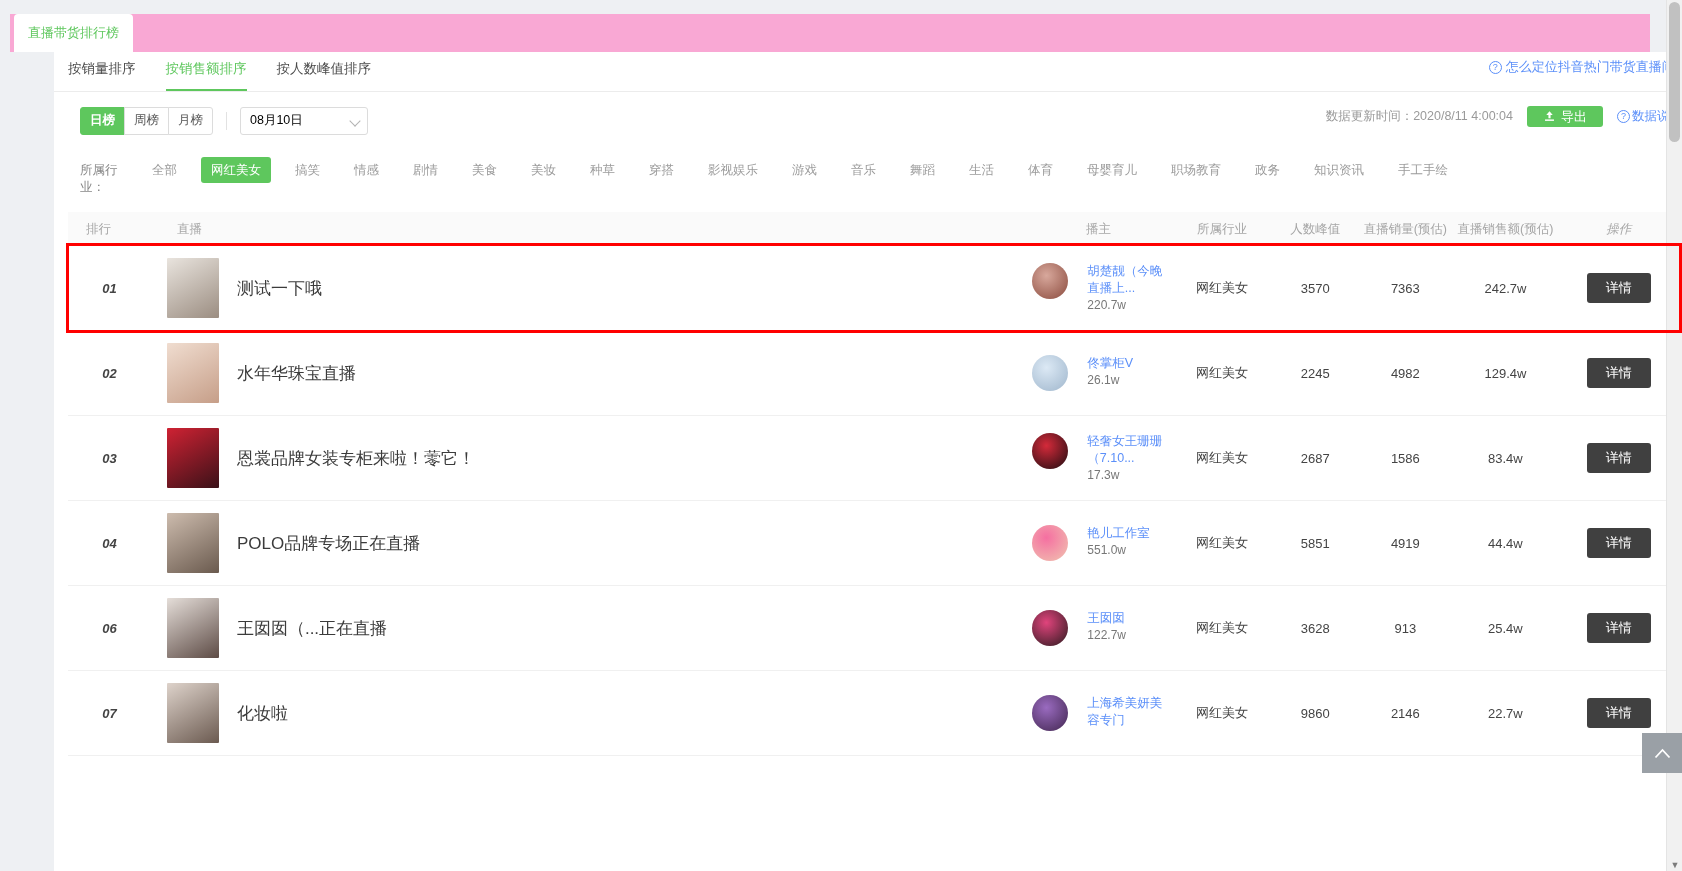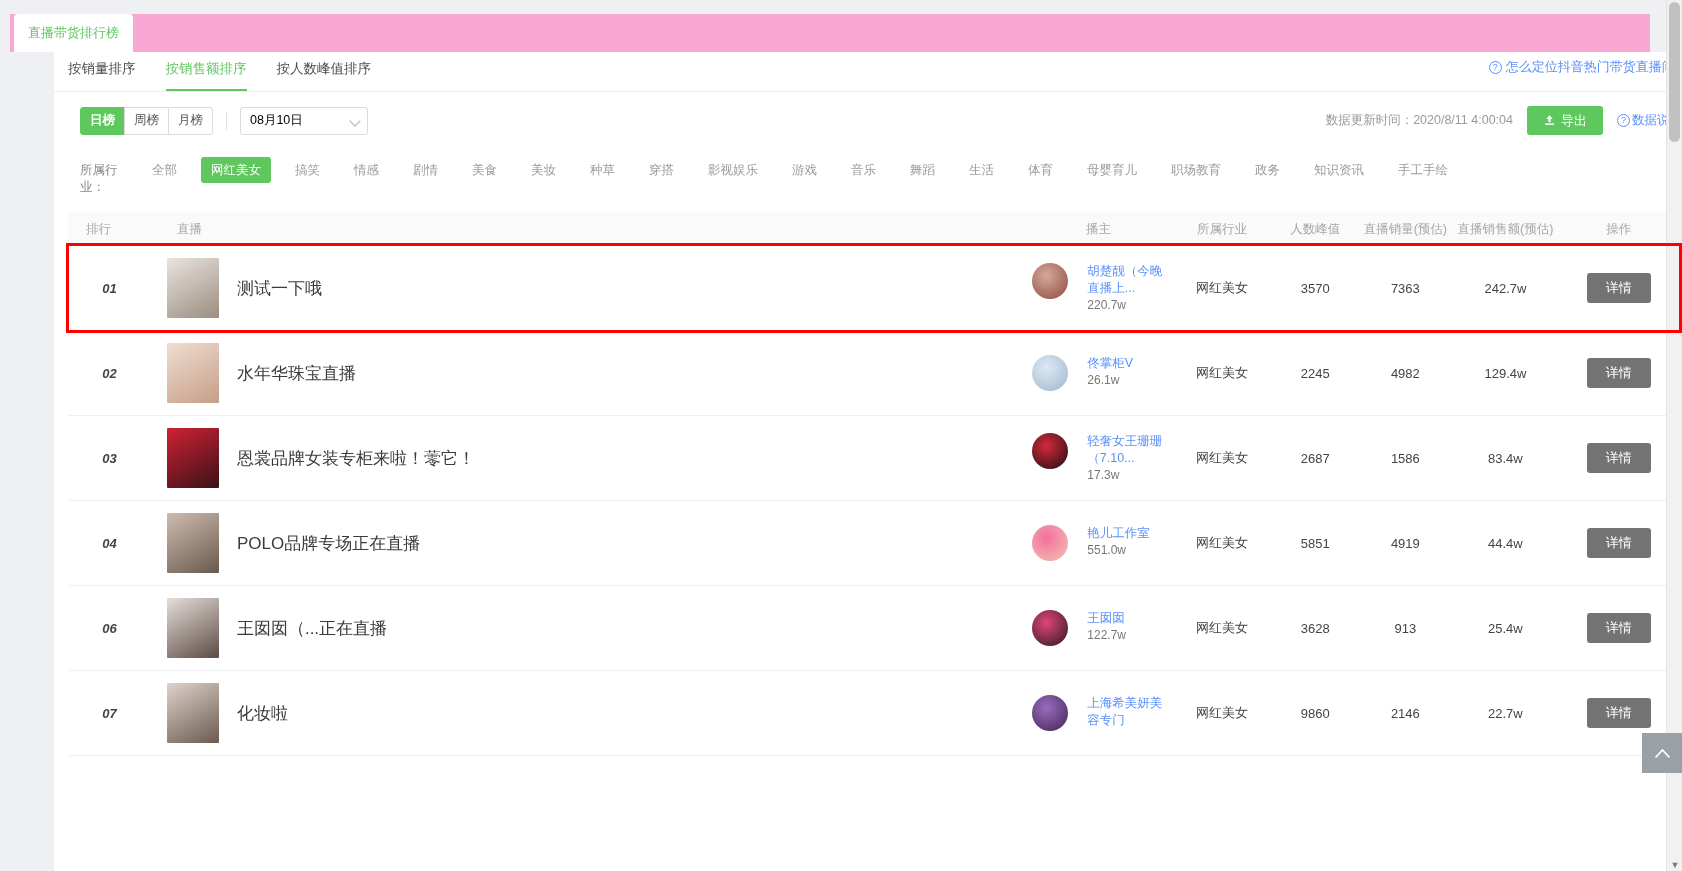--- a/index.html
+++ b/index.html
@@ -129,21 +129,21 @@
     transform: rotate(45deg);
   }
   .fb-right {
     position: absolute; right: 12px; top: 14px;
     display: flex; align-items: center; gap: 14px;
   }
   .update-time { color: #9a9a9a; font-size: 12.5px; white-space: nowrap; }
   .export-btn {
     background: #5ec75d;
     color: #fff;
-    height: 29px;
+    height: 21px;
     border-radius: 3px;
     padding: 0 16px;
     display: flex; align-items: center; gap: 5px;
     font-size: 13px;
     cursor: pointer;
   }
   .data-note { color: #5b8ff9; font-size: 12.5px; cursor: pointer; display:flex; align-items:center; gap:2px; white-space: nowrap;}
 
   
   .industry-row {
@@ -197,21 +197,21 @@
     vertical-align: middle;
   }
   table.rank thead th.th-rank { width: 62px; text-align: left; padding-left: 18px;}
   table.rank thead th.th-live { width: 540px; text-align: left; padding-left: 40px;}
   table.rank thead th.th-spacer { width: 260px; }
   table.rank thead th.th-anchor { width: 130px; }
   table.rank thead th.th-industry { width: 92px; }
   table.rank thead th.th-peak { width: 76px; }
   table.rank thead th.th-sales { width: 86px; }
   table.rank thead th.th-gmv { width: 94px; }
-  table.rank thead th.th-op { width: 110px; }
+  table.rank thead th.th-op { width: 110px; font-style: italic; }
 
   table.rank tbody td {
     border-bottom: 1px solid #f0f0f0;
     padding: 12px 4px;
     text-align: center;
     font-size: 13px;
     color: #444;
     vertical-align: middle;
     background: #fff;
   }
@@ -253,21 +253,21 @@
   .anchor-text { line-height: 17px; overflow: hidden; }
   .anchor-name {
     color: #5b8ff9; font-size: 12.5px;
     display: block;
     max-width: 76px;
     word-break: break-all;
   }
   .anchor-fans { color: #777; font-size: 12px; display: block; }
   .detail-btn {
     display: inline-block;
-    background: #737373;
+    background: #404040;
     color: #fff;
     font-size: 13px;
     padding: 6px 19px;
     border-radius: 3px;
     cursor: pointer;
     text-align: center;
   }
   td.num { color: #555; font-size: 13px; }
 
   

